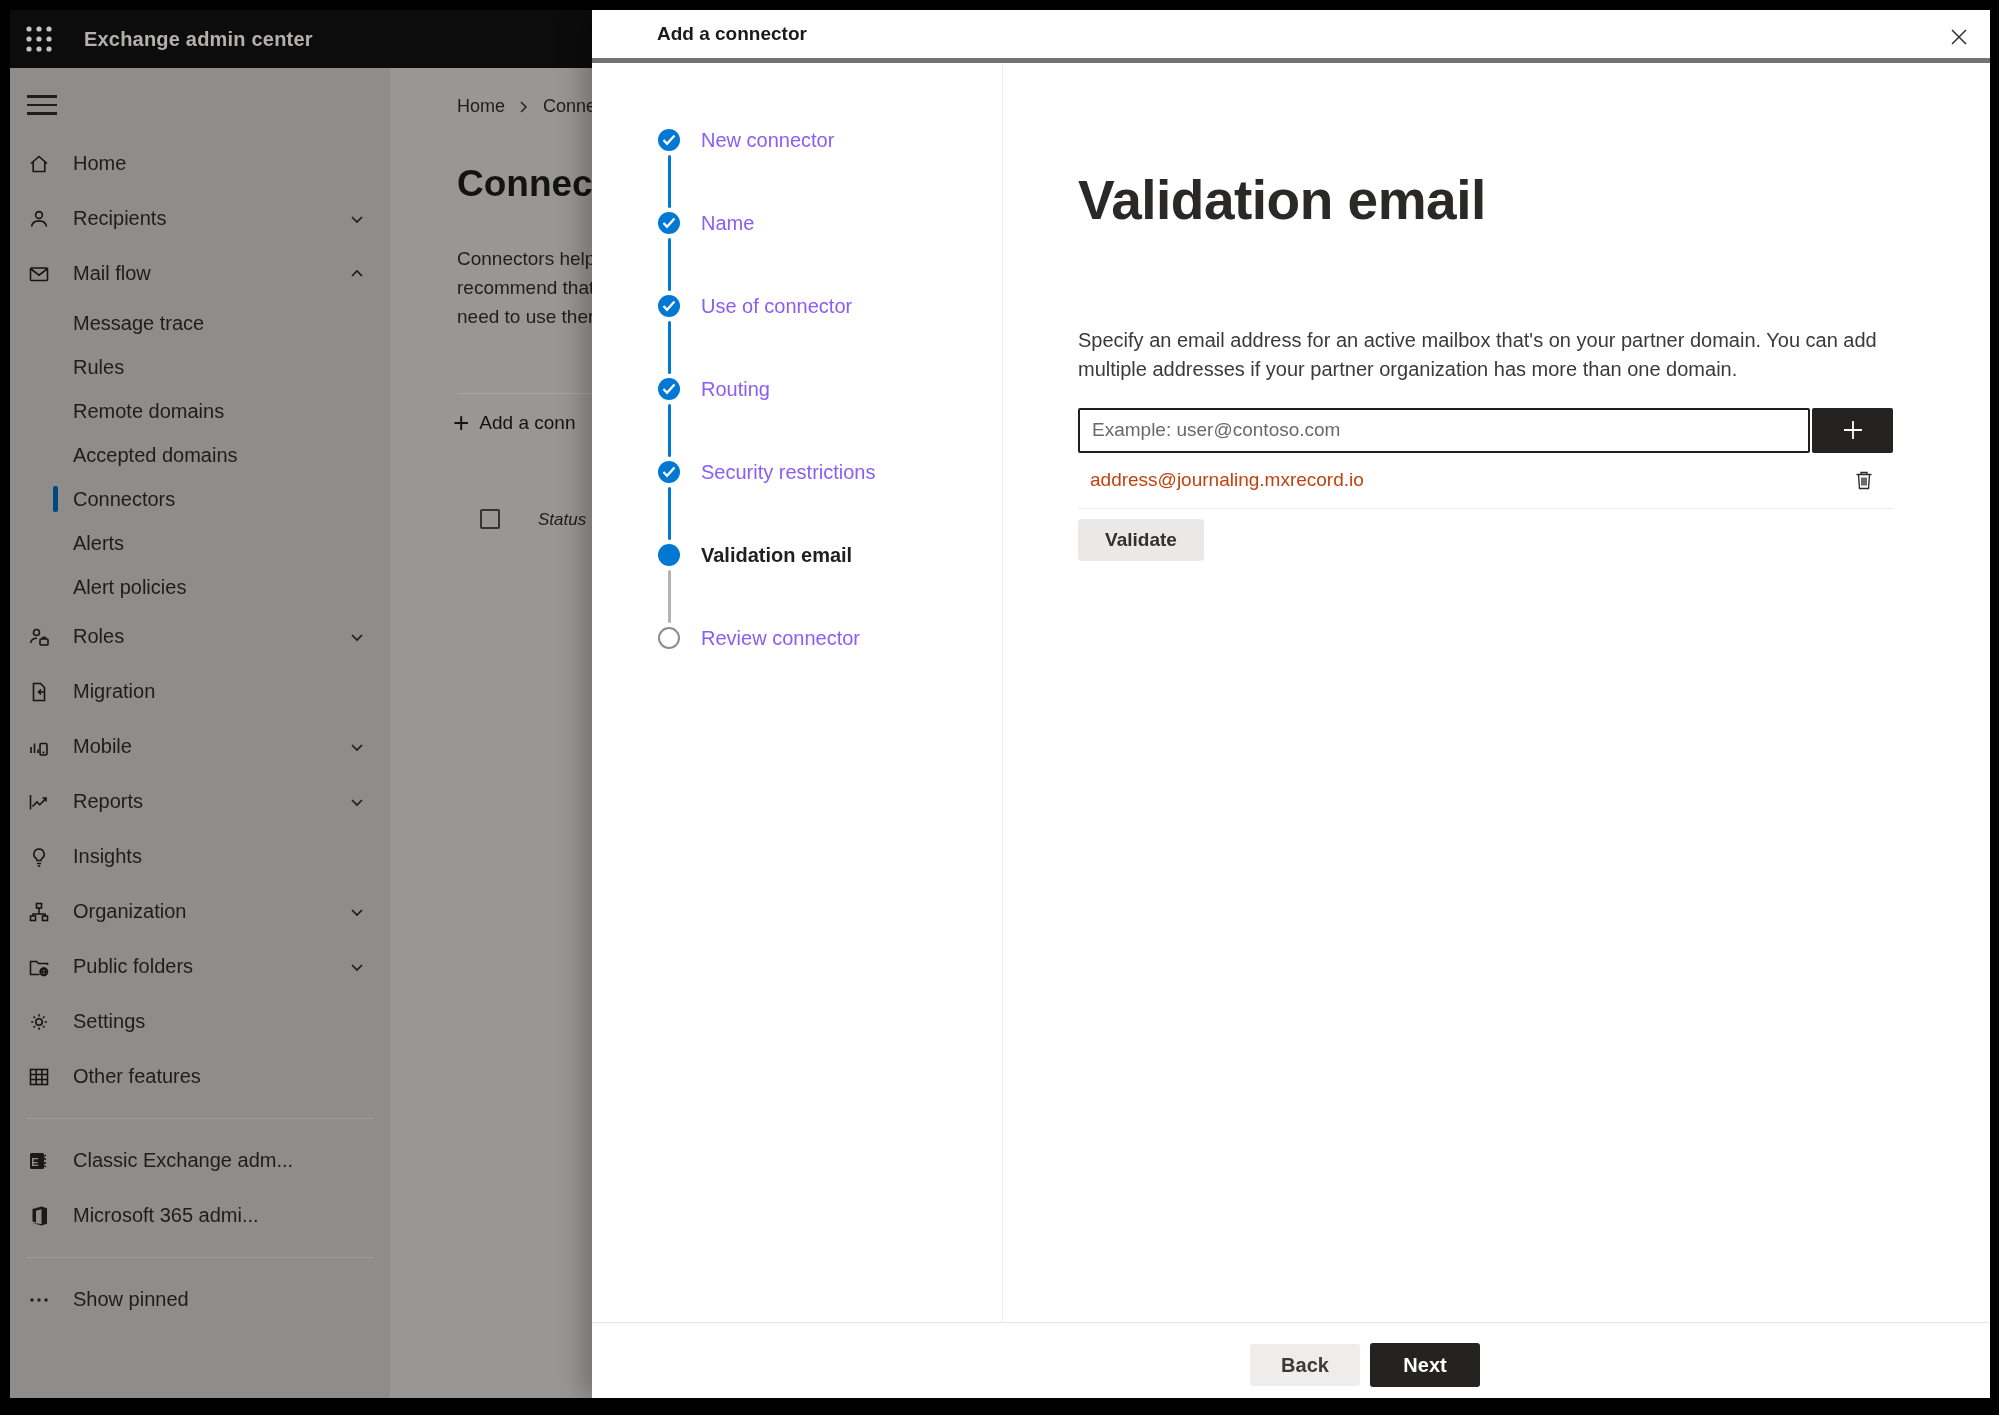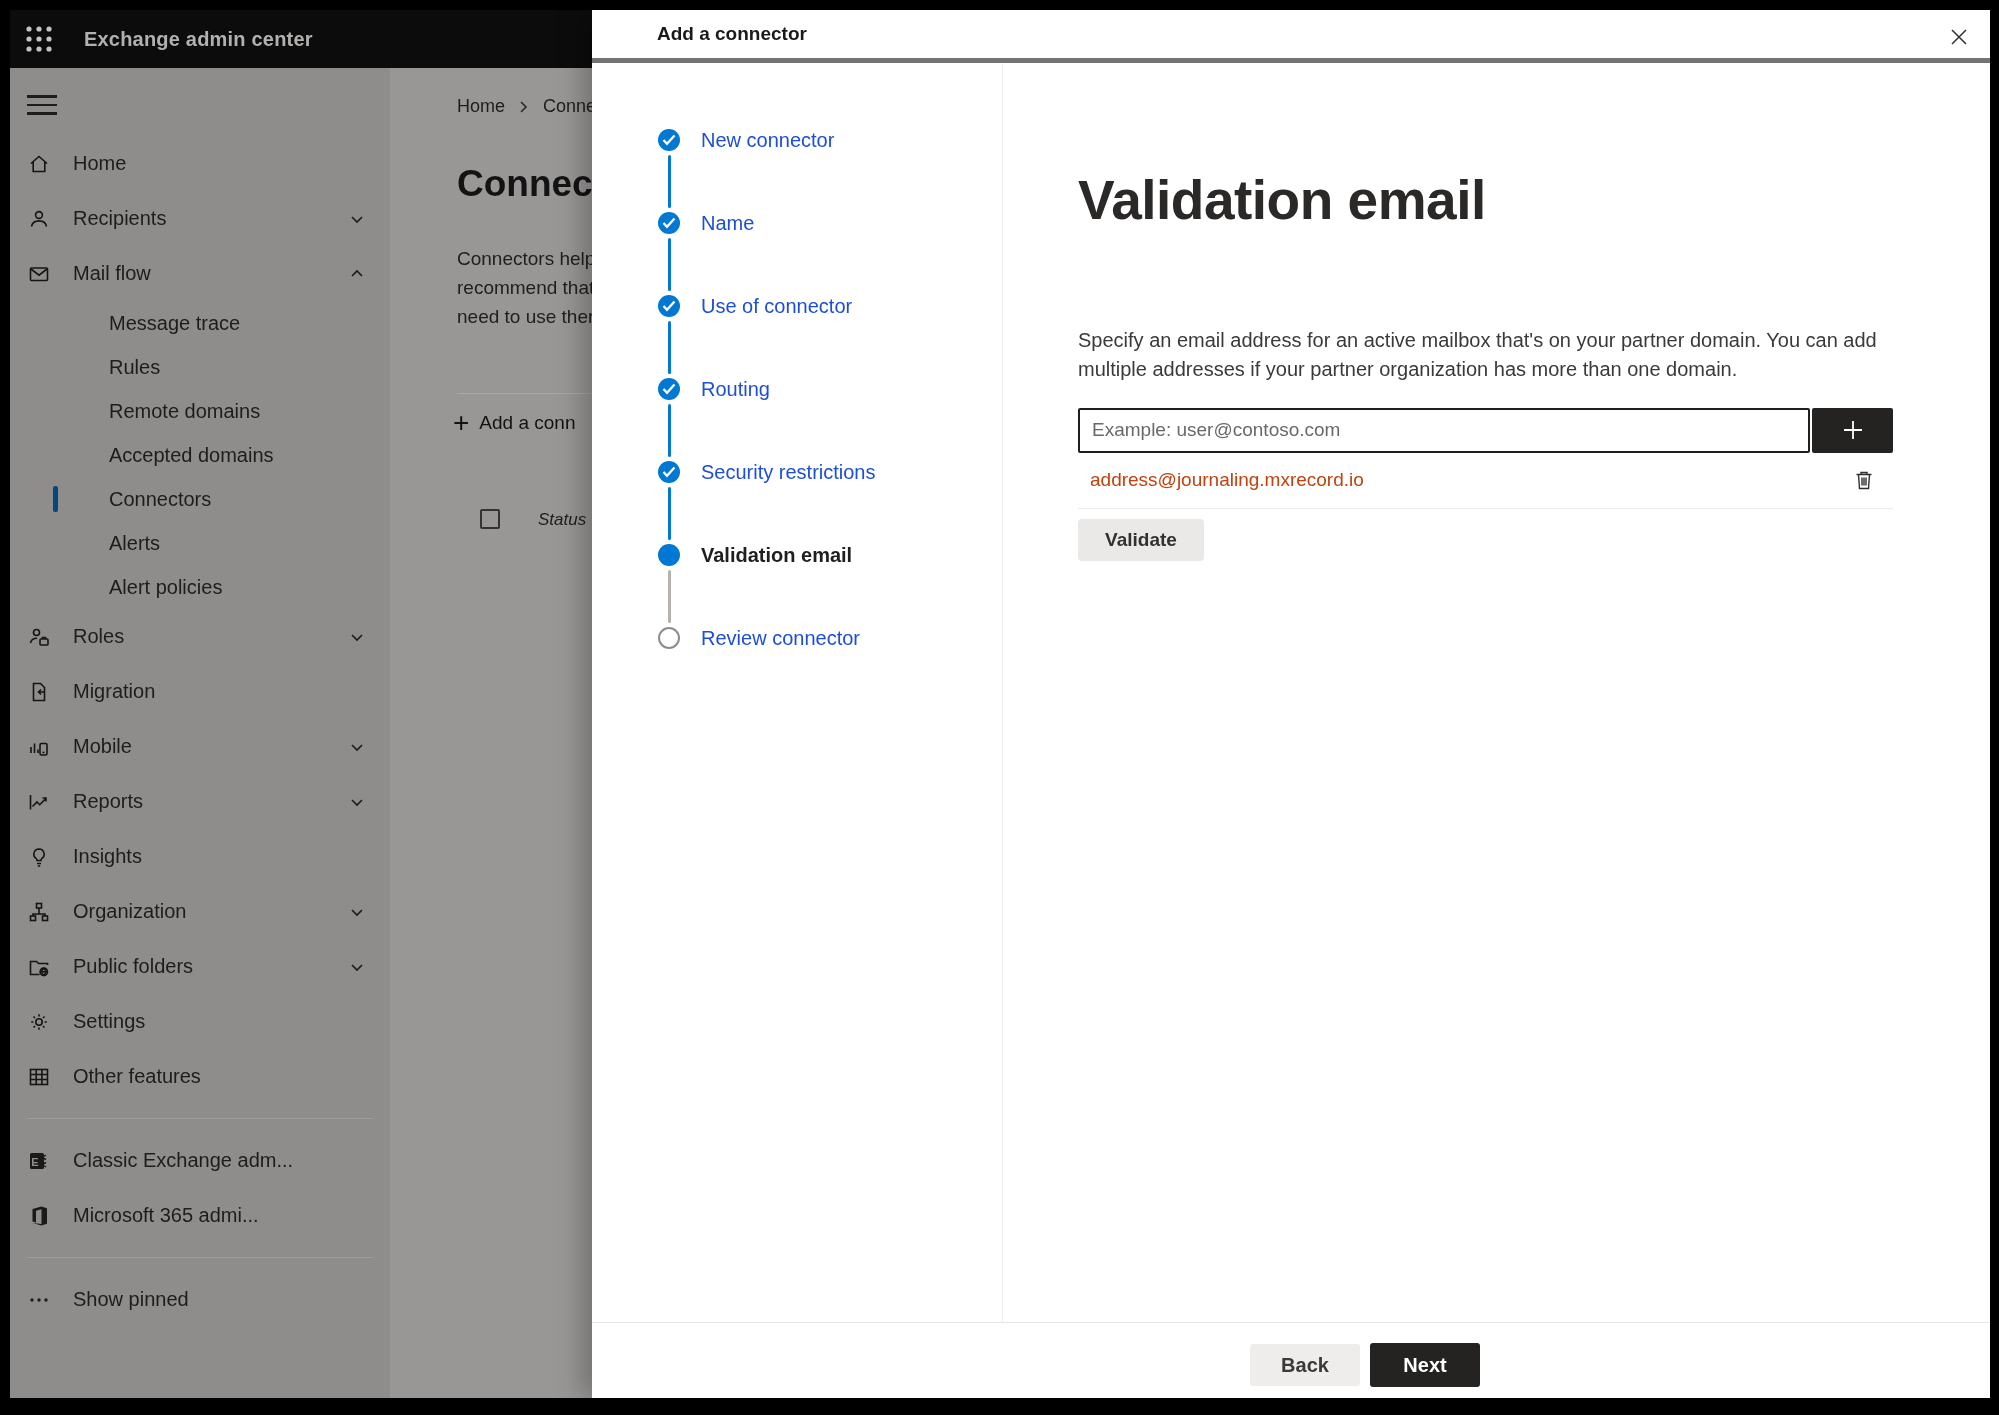--- a/index.html
+++ b/index.html
@@ -13,21 +13,21 @@
   .waffle { width:58px; height:58px; display:flex; align-items:center; justify-content:center; cursor:pointer; }
   .topbar-title { color:#b3b1af; font-size:20px; font-weight:600; letter-spacing:.2px; margin-left:16px; }
 
   
   .sidebar { position:absolute; left:0; top:58px; width:380px; bottom:0; background:#8e8d8b; overflow:hidden; }
   .hamburger { margin:22px 0 0 17px; width:40px; height:30px; display:flex; flex-direction:column; justify-content:center; gap:6px; cursor:pointer; }
   .hamburger span { display:block; width:30px; height:2.5px; background:#1e1d1c; }
   .nav { margin-top:16px; }
   .side-item { position:relative; display:flex; align-items:center; cursor:pointer; color:#1e1d1c; }
   .side-item.top { height:55px; padding-left:17px; }
-  .side-item.sub { height:44px; padding-left:99px; }
+  .side-item.sub { height:44px; padding-left:63px; }
   .side-icon { width:24px; height:24px; display:flex; align-items:center; justify-content:center; color:#161514; flex:0 0 24px; }
   .side-label { font-size:20px; margin-left:22px; white-space:nowrap; }
   .side-item.sub .side-label { margin-left:0; }
   .chev { position:absolute; right:24px; top:50%; transform:translateY(-50%); width:18px; height:18px; color:#1e1d1c; }
   .sel-bar { position:absolute; left:43px; top:50%; transform:translateY(-50%); width:5px; height:26px; background:#00487f; border-radius:2px; }
   .side-divider { height:1px; background:#9e9c9a; margin:14px 17px 14px 17px; }
 
   
   .page { position:absolute; left:380px; top:58px; right:0; bottom:0; background:#999796; color:#1e1d1c; }
   .crumbs { position:absolute; left:67px; top:28px; display:flex; align-items:center; font-size:18px; }
@@ -51,21 +51,21 @@
 
   
   .stepper-col { width:411px; flex:0 0 411px; border-right:1px solid #f0eeec; padding:65px 0 0 66px; }
   .step { position:relative; height:83px; display:flex; align-items:flex-start; cursor:pointer; }
   .step-circle { position:relative; width:22px; height:22px; border-radius:50%; flex:0 0 22px; display:flex; align-items:center; justify-content:center; }
   .step.done .step-circle, .step.active .step-circle { background:#0078d4; }
   .step.pending .step-circle { background:#fff; border:2.5px solid #8f8d8b; }
   .step-line { position:absolute; left:9.5px; top:26px; width:3px; height:53px; border-radius:2px; }
   .step-line.blue { background:#0078d4; }
   .step-line.gray { background:#b5b2af; }
-  .step-label { margin-left:21px; margin-top:0; font-size:20px; color:#1d4ed8; line-height:22px; white-space:nowrap; }
+  .step-label { margin-left:21px; margin-top:0; font-size:20px; color:#8b5cf6; line-height:22px; white-space:nowrap; }
   .step.active .step-label { font-weight:700; color:#201f1e; }
 
   
   .content-col { flex:1; padding-left:75px; position:relative; color:#3b3a39; }
   .big-heading { margin-top:108px; font-size:55px; font-weight:700; letter-spacing:-.5px; color:#2b2928; line-height:1.05; }
   .desc { margin-top:96px; font-size:20px; line-height:29px; color:#3b3a39; }
   .email-row { margin-top:24px; display:flex; align-items:stretch; width:881px; }
   .email-input { width:732px; height:45px; border:2px solid #201f1e; border-radius:2px; padding:0 12px; font-size:19px; font-family:inherit; color:#201f1e; background:#fff; outline:none; }
   .email-input::placeholder { color:#6b6966; opacity:1; }
   .plus-btn { width:81px; height:45px; margin-left:2px; background:#242322; color:#fff; border:none; border-radius:2px; display:flex; align-items:center; justify-content:center; cursor:pointer; }

